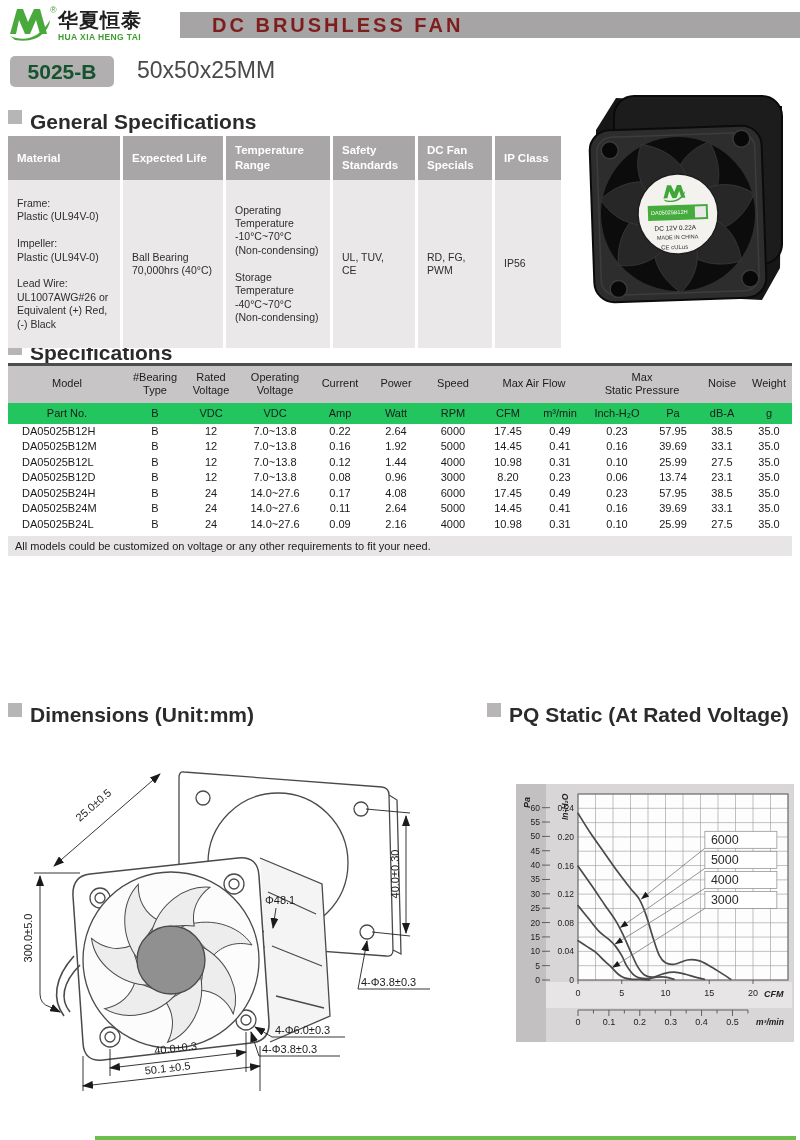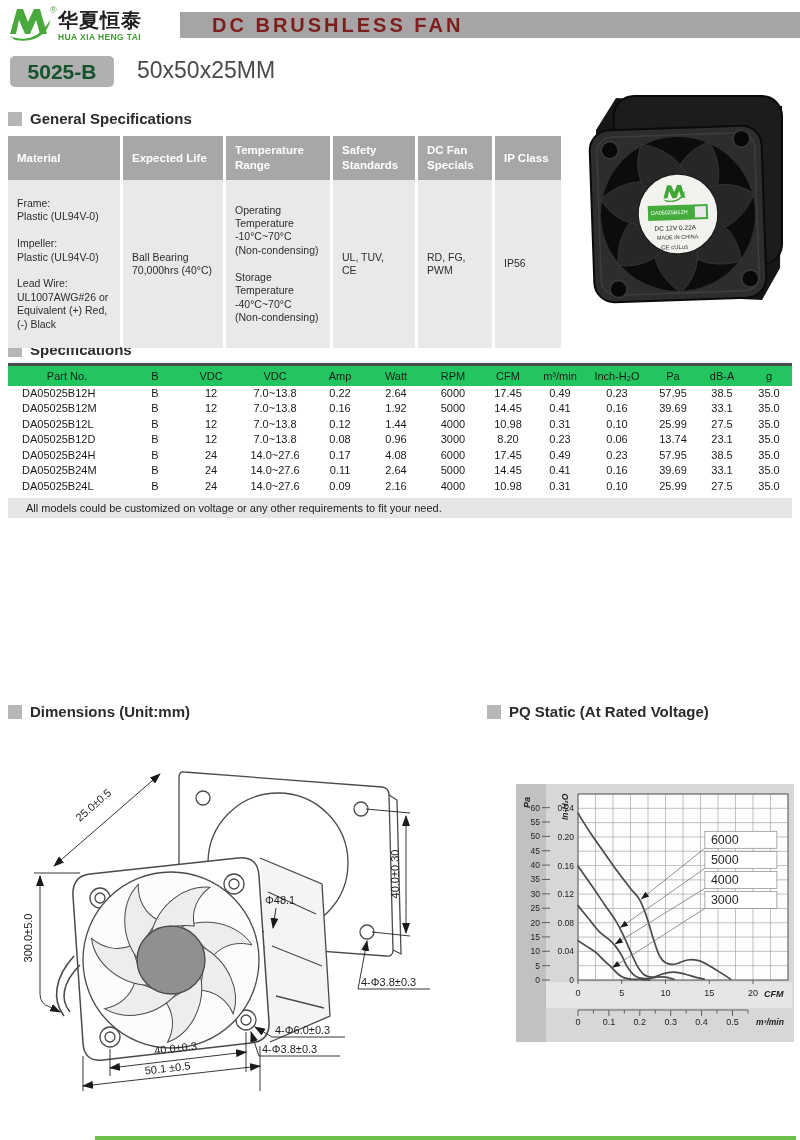--- a/index.html
+++ b/index.html
@@ -8,21 +8,21 @@
 
   
   .logo { position:absolute; left:8px; top:3px; width:135px; height:42px; }
   .banner { position:absolute; left:140px; top:12px; right:0; height:26px; background:#a6a4a4;
             color:#7f1d1d; font-size:20px; font-weight:bold; letter-spacing:3px; line-height:26px; padding-left:32px;margin-left:40px; }
   .model-badge { position:absolute; left:10px; top:56px; width:104px; height:31px; background:#b1afaf;
             border-radius:5px; color:#14532d; font-size:21px; font-weight:bold; text-align:center; line-height:31px; }
   .model-size { position:absolute; left:137px; top:57px; font-size:23px; color:#4a4a4a; }
 
   
-  .sec { position:absolute; display:flex; align-items:center; gap:8px; font-size:15px; font-weight:bold; color:#2b2b2b; }
+  .sec { position:absolute; display:flex; align-items:flex-start; gap:8px; font-size:21px; font-weight:bold; color:#2b2b2b; }
   .bullet { width:14px; height:14px; background:#b7b5b5; flex:0 0 auto; }
   #sec-general { left:8px; top:110px; }
   #sec-specs   { left:8px; top:341px; }
   #sec-dims    { left:8px; top:703px; }
   #sec-pq      { left:487px; top:703px; }
 
   
   .gen-wrap { position:absolute; left:5px; top:136px; width:552px; }
   .gen-table { width:552px; border-collapse:separate; border-spacing:3px 0; table-layout:fixed; }
   .gen-table th { background:#a8a6a6; color:#fff; font-size:11.5px; font-weight:bold; text-align:left;
@@ -34,21 +34,21 @@
   .fan-photo { position:absolute; left:572px; top:86px; }
 
   
   .spec-wrap { position:absolute; left:8px; top:363px; width:784px; }
   .spec-table { width:784px; border-collapse:collapse; table-layout:fixed; border-top:3px solid #4d4d4d; }
   .spec-table th { font-weight:normal; color:#1c1c1c; white-space:pre-line; text-align:center; vertical-align:middle; }
   .spec-table .h1 th { background:#c7c5c5; font-size:11px; height:38px; line-height:1.25; }
   .spec-table .h2 th { background:#22c55e; font-size:11px; height:21px; }
   .spec-table td { font-size:11px; color:#1a1a1a; text-align:center; height:15.5px; line-height:15.5px; }
   .spec-table td:first-child { text-align:left; padding-left:14px; }
-  .spec-note { margin-top:4px; background:#e7e5e5; font-size:11px; color:#222; padding:4px 6px 4px 18px; }
+  .spec-note { margin-top:4px; background:#e7e5e5; font-size:11px; color:#222; padding:4px 6px 4px 7px; }
 
   
   .dims-svg { position:absolute; left:10px; top:746px; }
   .pq-svg { position:absolute; left:516px; top:784px; }
   svg text { font-family:"Liberation Sans","DejaVu Sans",sans-serif; }
 
   
   .footer { position:absolute; left:0; right:0; top:1120px; text-align:center; font-size:11px; color:#2e2e2e; }
   .bottom-bar { position:absolute; left:95px; right:4px; bottom:0; height:4px; background:#6cbf4b; }
 </style>
@@ -189,20 +189,37 @@
           <col style="width:56px">
           <col style="width:58px">
           <col style="width:52px">
         <col style="width:52px">
           <col style="width:62px">
           <col style="width:50px">
           <col style="width:48px">
           <col style="width:46px">
       </colgroup>
       <thead>
+        <tr class="h1">
+          <th>Model</th>
+          <th>#Bearing
+Type</th>
+          <th>Rated
+Voltage</th>
+          <th>Operating
+Voltage</th>
+          <th>Current</th>
+          <th>Power</th>
+          <th>Speed</th>
+          <th colspan="2">Max Air Flow</th>
+          <th colspan="2">Max
+Static Pressure</th>
+          <th>Noise</th>
+          <th>Weight</th>
+        </tr>
         <tr class="h2">
           <th>Part No.</th>
           <th>B</th>
           <th>VDC</th>
           <th>VDC</th>
           <th>Amp</th>
           <th>Watt</th>
           <th>RPM</th>
           <th>CFM</th>
           <th>m³/min</th>

